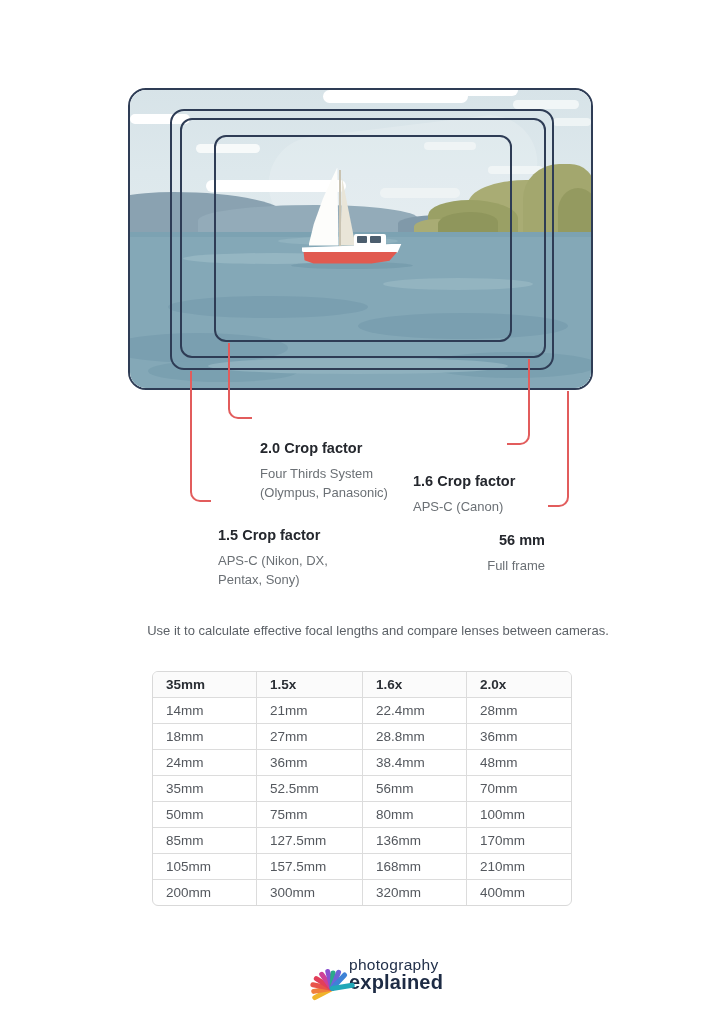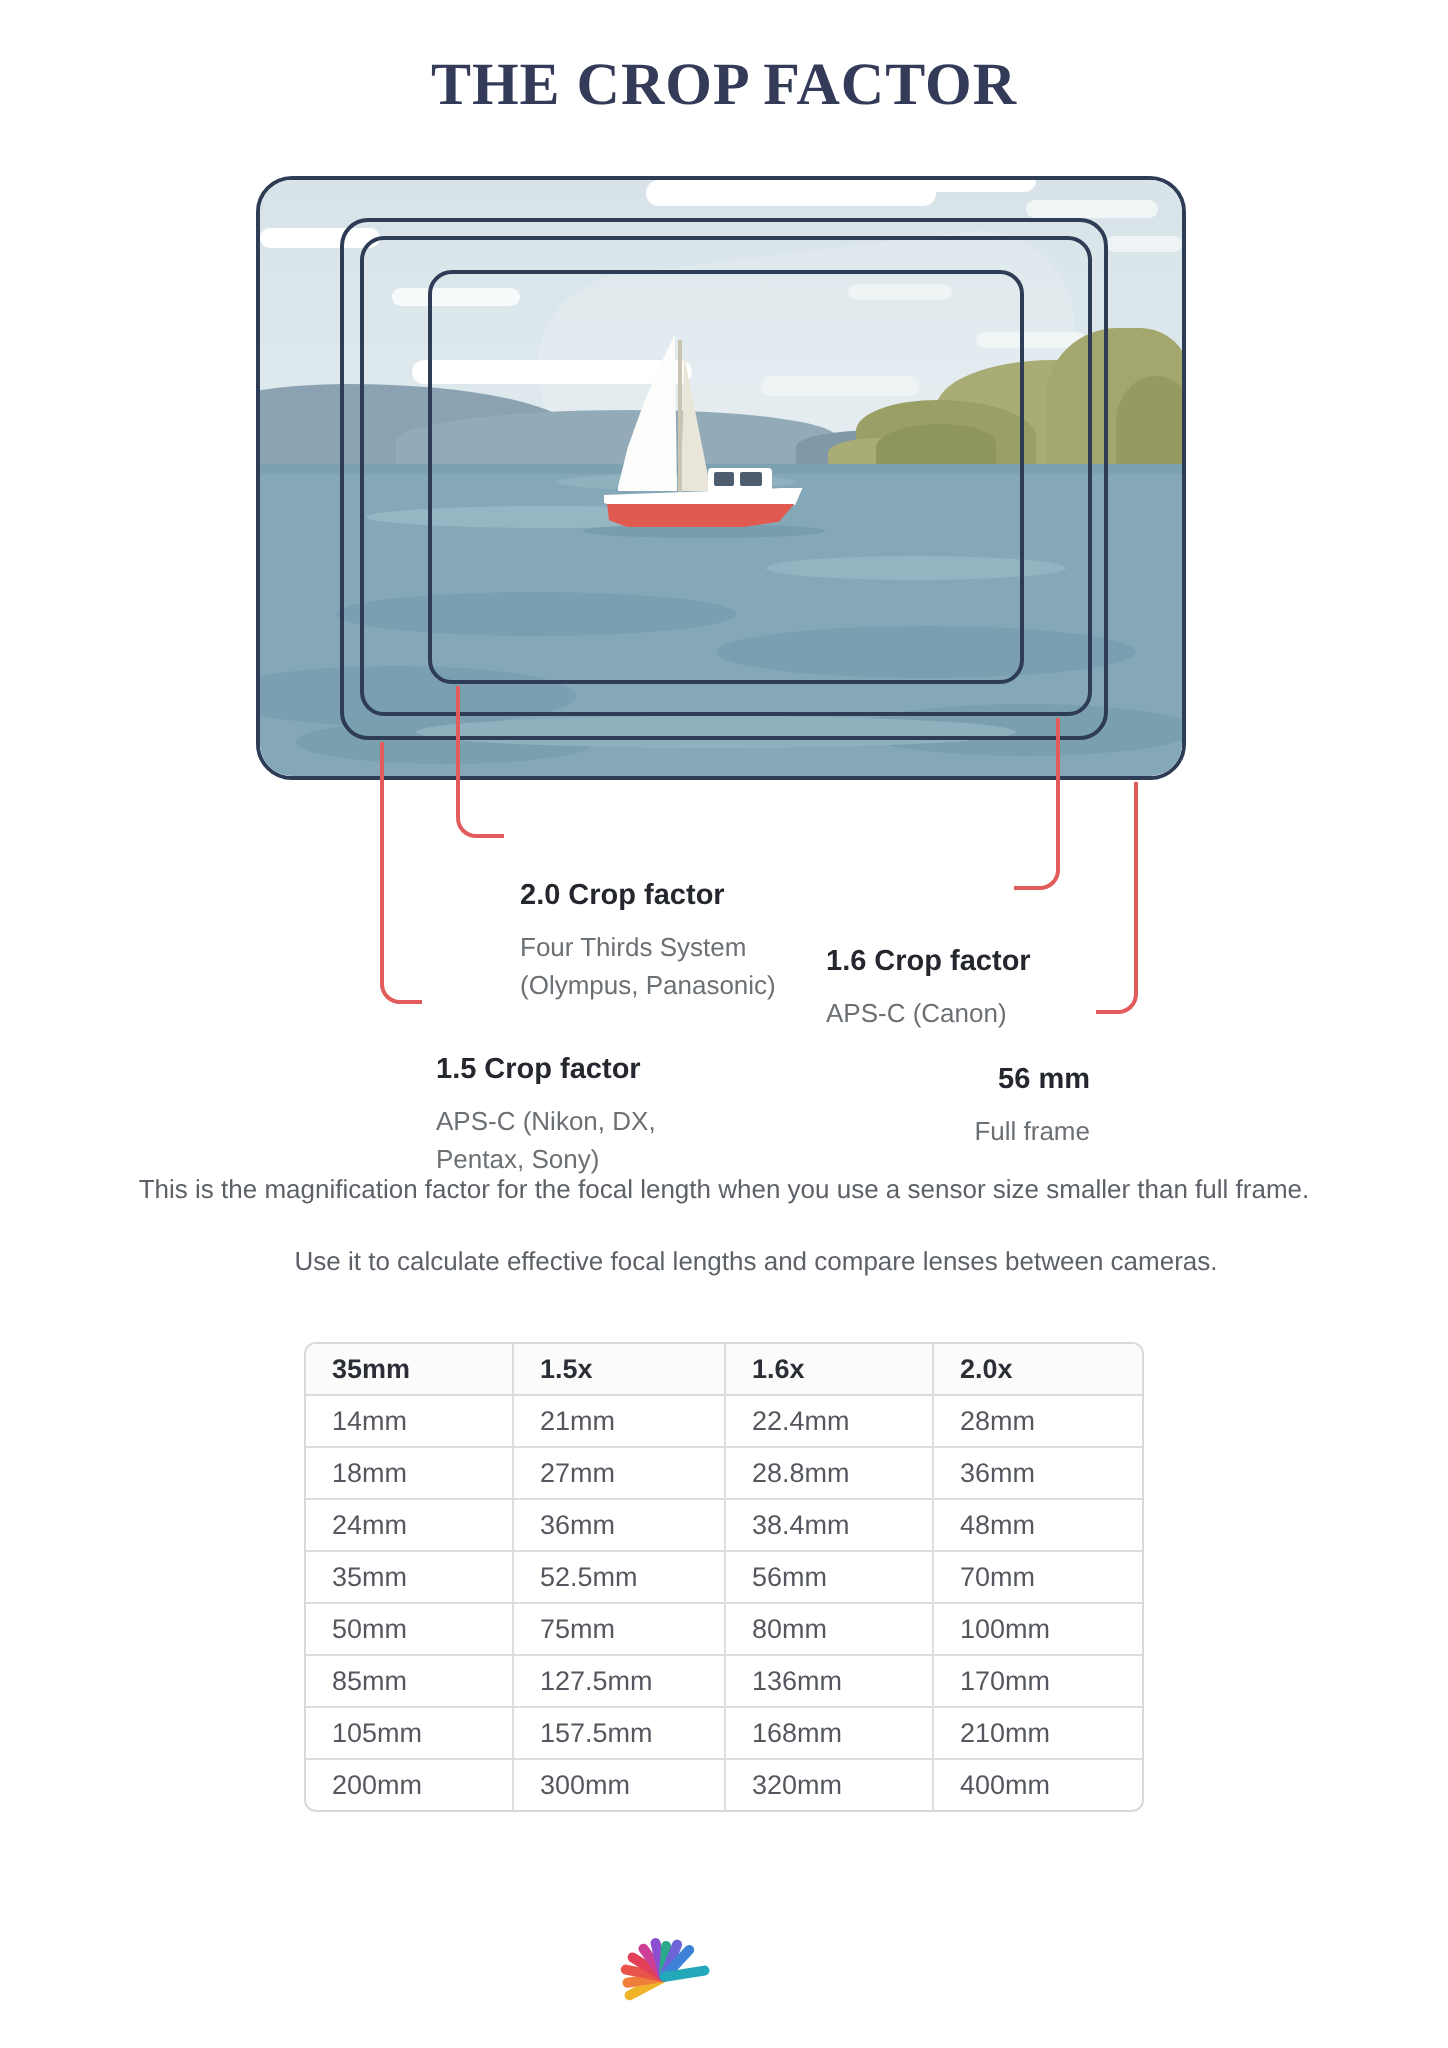--- a/index.html
+++ b/index.html
@@ -89,21 +89,20 @@
   .ray{position:absolute;left:42px;top:36px;height:5px;border-radius:3px;transform-origin:2px 50%;}
   .logo-text{margin-left:5px;padding-top:6px;}
   .logo-line1{font-size:15.5px;color:#22304a;letter-spacing:0.3px;line-height:17px;}
   .logo-line2{font-size:20px;font-weight:bold;color:#1d2b44;letter-spacing:0.2px;line-height:20px;margin-top:-1px;}
 </style>
 </head>
 <body>
 
 <div class="page">
 
-  <h1 class="title">THE CROP FACTOR</h1>
 
   <div class="illustration">
     <div class="scene">
       <div class="sky"></div>
       <div class="sky-streak"></div>
       <div id="clouds">
           <div class="blob" style="left: 195px; top: 2px; width: 145px; height: 13px; background: rgb(255, 255, 255); border-radius: 20px;"></div>
           <div class="blob" style="left: 298px; top: -4px; width: 92px; height: 12px; background: rgb(255, 255, 255); border-radius: 20px;"></div>
           <div class="blob" style="left: 385px; top: 12px; width: 66px; height: 9px; background: rgb(241, 246, 247); border-radius: 20px;"></div>
           <div class="blob" style="left: 2px; top: 26px; width: 60px; height: 10px; background: rgb(255, 255, 255); border-radius: 20px;"></div>
@@ -177,21 +176,20 @@
     <div class="c-title">1.5 Crop factor</div>
     <div>APS-C (Nikon, DX,</div>
     <div>Pentax, Sony)</div>
   </div>
 
   <div class="callout callout-35">
     <div class="c-title">56 mm</div>
     <div>Full frame</div>
   </div>
 
-  <p class="para para-1">This is the magnification factor for the focal length when you use a sensor size smaller than full frame.</p>
   <p class="para para-2">Use it to calculate effective focal lengths and compare lenses between cameras.</p>
 
   <table class="crop-table" id="crop-table">
     <colgroup>
         <col class="c1">
         <col class="c2">
         <col class="c3">
         <col class="c4">
       </colgroup>
   <thead>
@@ -260,15 +258,19 @@
         <span class="ray" style="background: rgb(240, 127, 60); width: 23px; transform: rotate(171deg);"></span>
         <span class="ray" style="background: rgb(232, 83, 74); width: 24px; transform: rotate(191deg);"></span>
         <span class="ray" style="background: rgb(226, 63, 89); width: 23px; transform: rotate(212deg);"></span>
         <span class="ray" style="background: rgb(205, 63, 151); width: 22px; transform: rotate(234deg);"></span>
         <span class="ray" style="background: rgb(138, 79, 208); width: 22px; transform: rotate(256deg);"></span>
         <span class="ray" style="background: rgb(42, 170, 138); width: 20px; transform: rotate(274deg);"></span>
         <span class="ray" style="background: rgb(111, 99, 216); width: 22px; transform: rotate(292deg);"></span>
         <span class="ray" style="background: rgb(61, 130, 214); width: 23px; transform: rotate(313deg);"></span>
         <span class="ray" style="background: rgb(34, 168, 184); width: 25px; transform: rotate(351deg);"></span>
       </div>
+    <div class="logo-text">
+      <div class="logo-line1">photography</div>
+      <div class="logo-line2">explained</div>
+    </div>
   </div>
 
 </div>
 
 </body></html>

